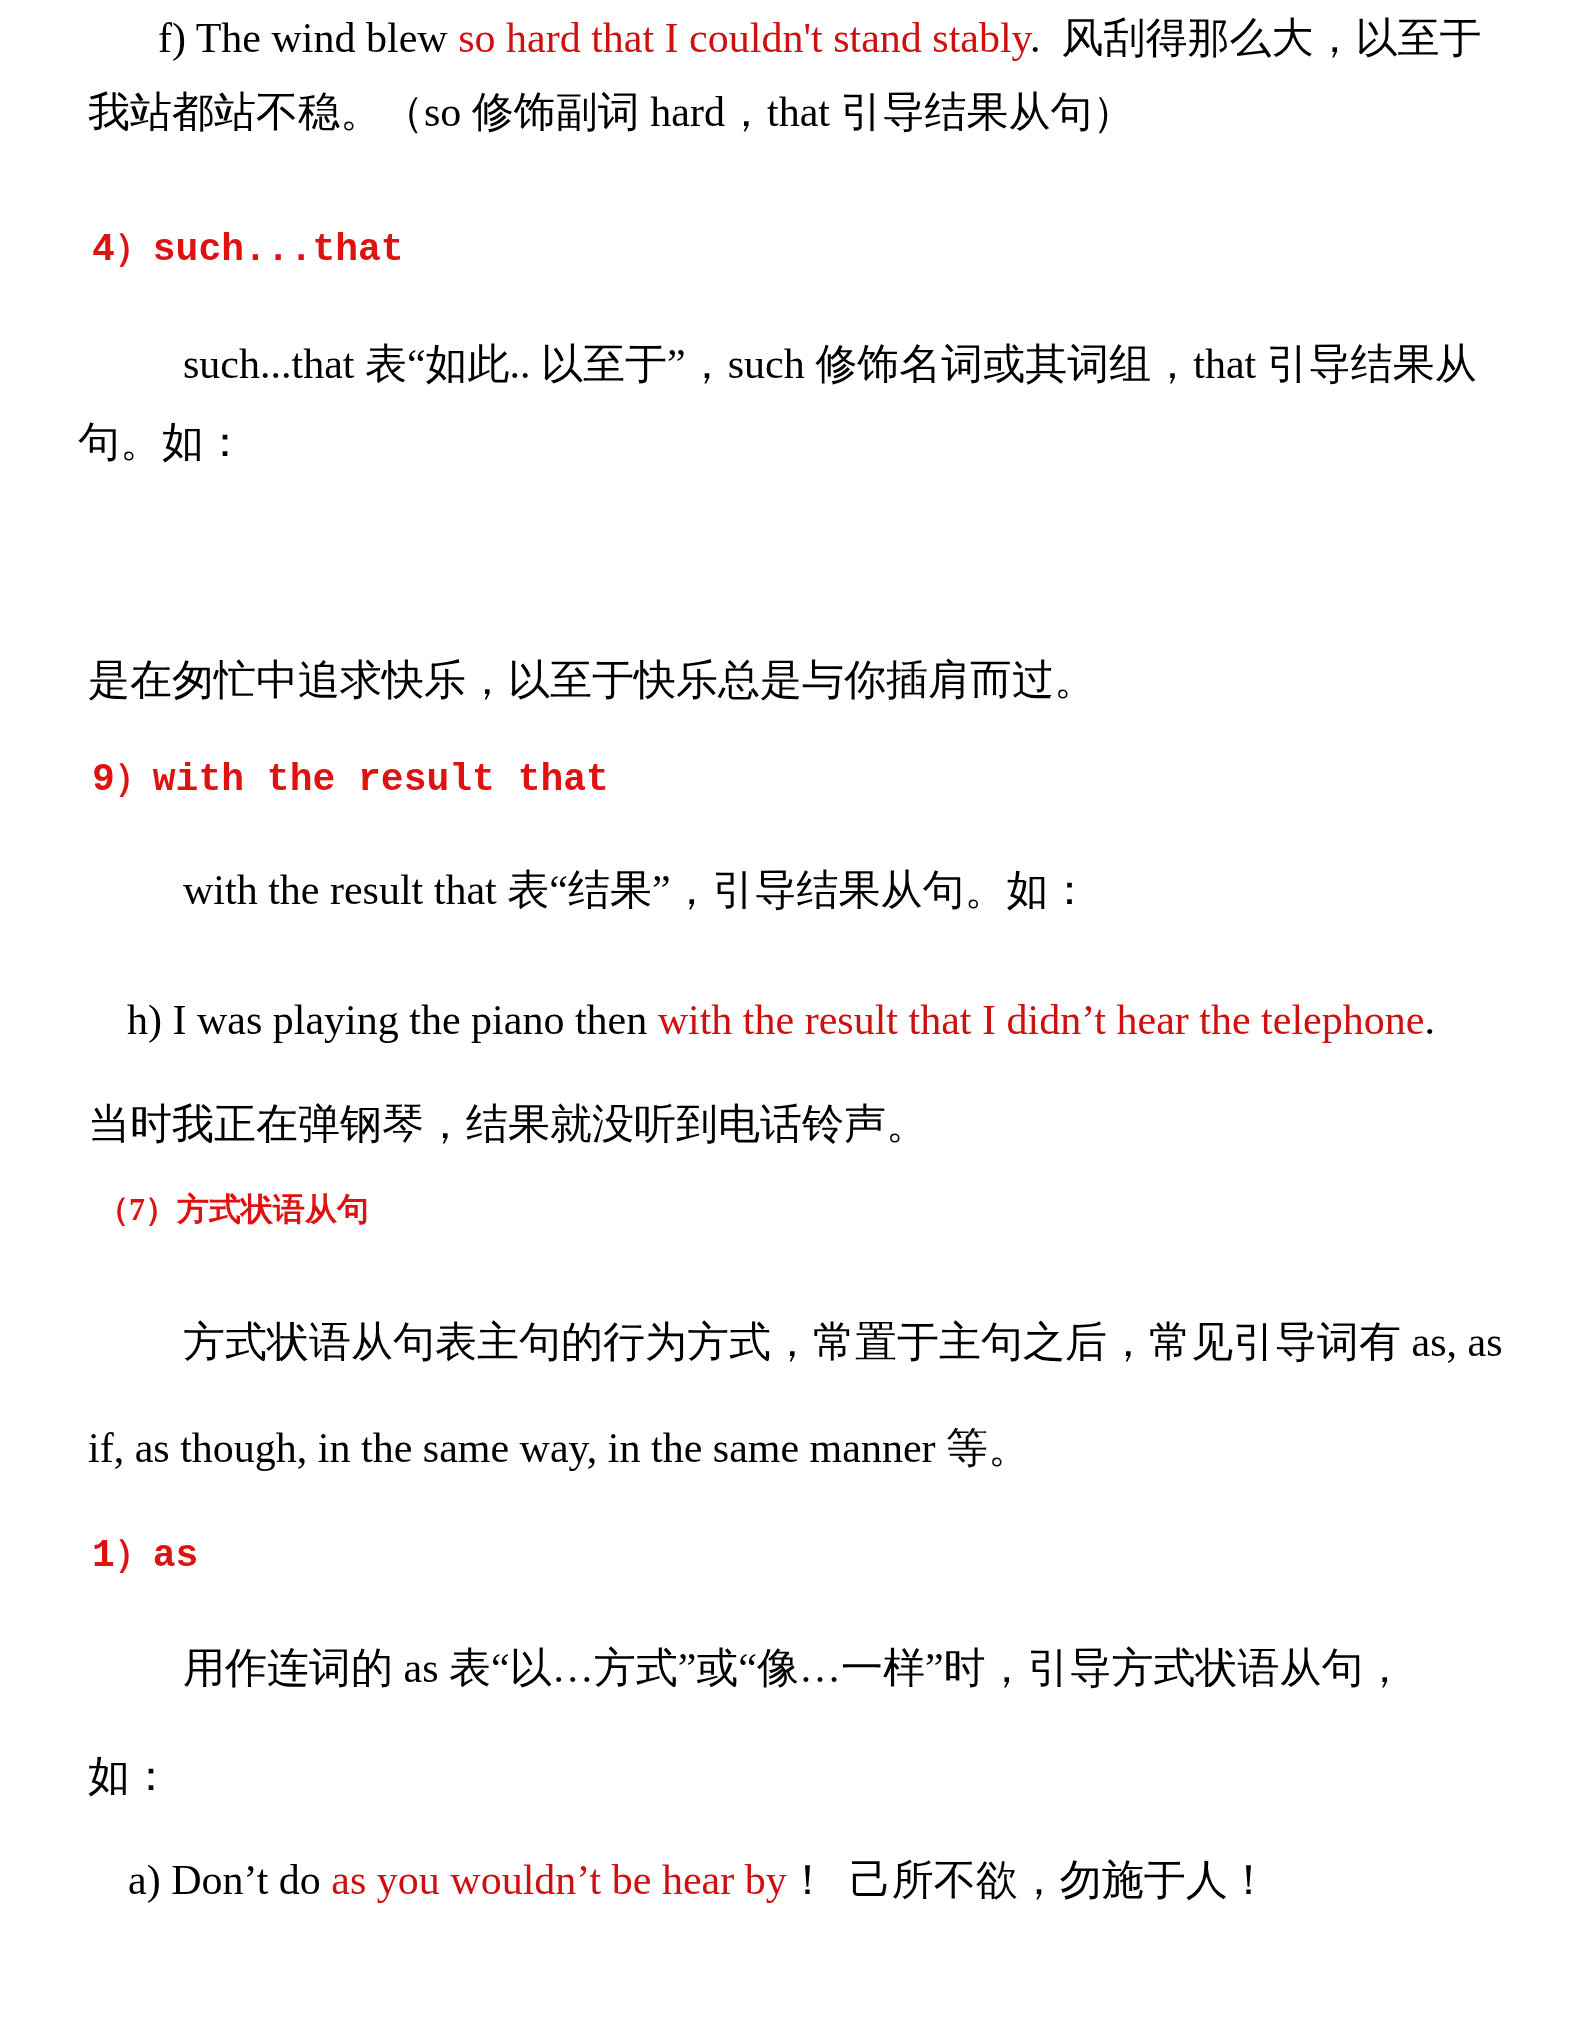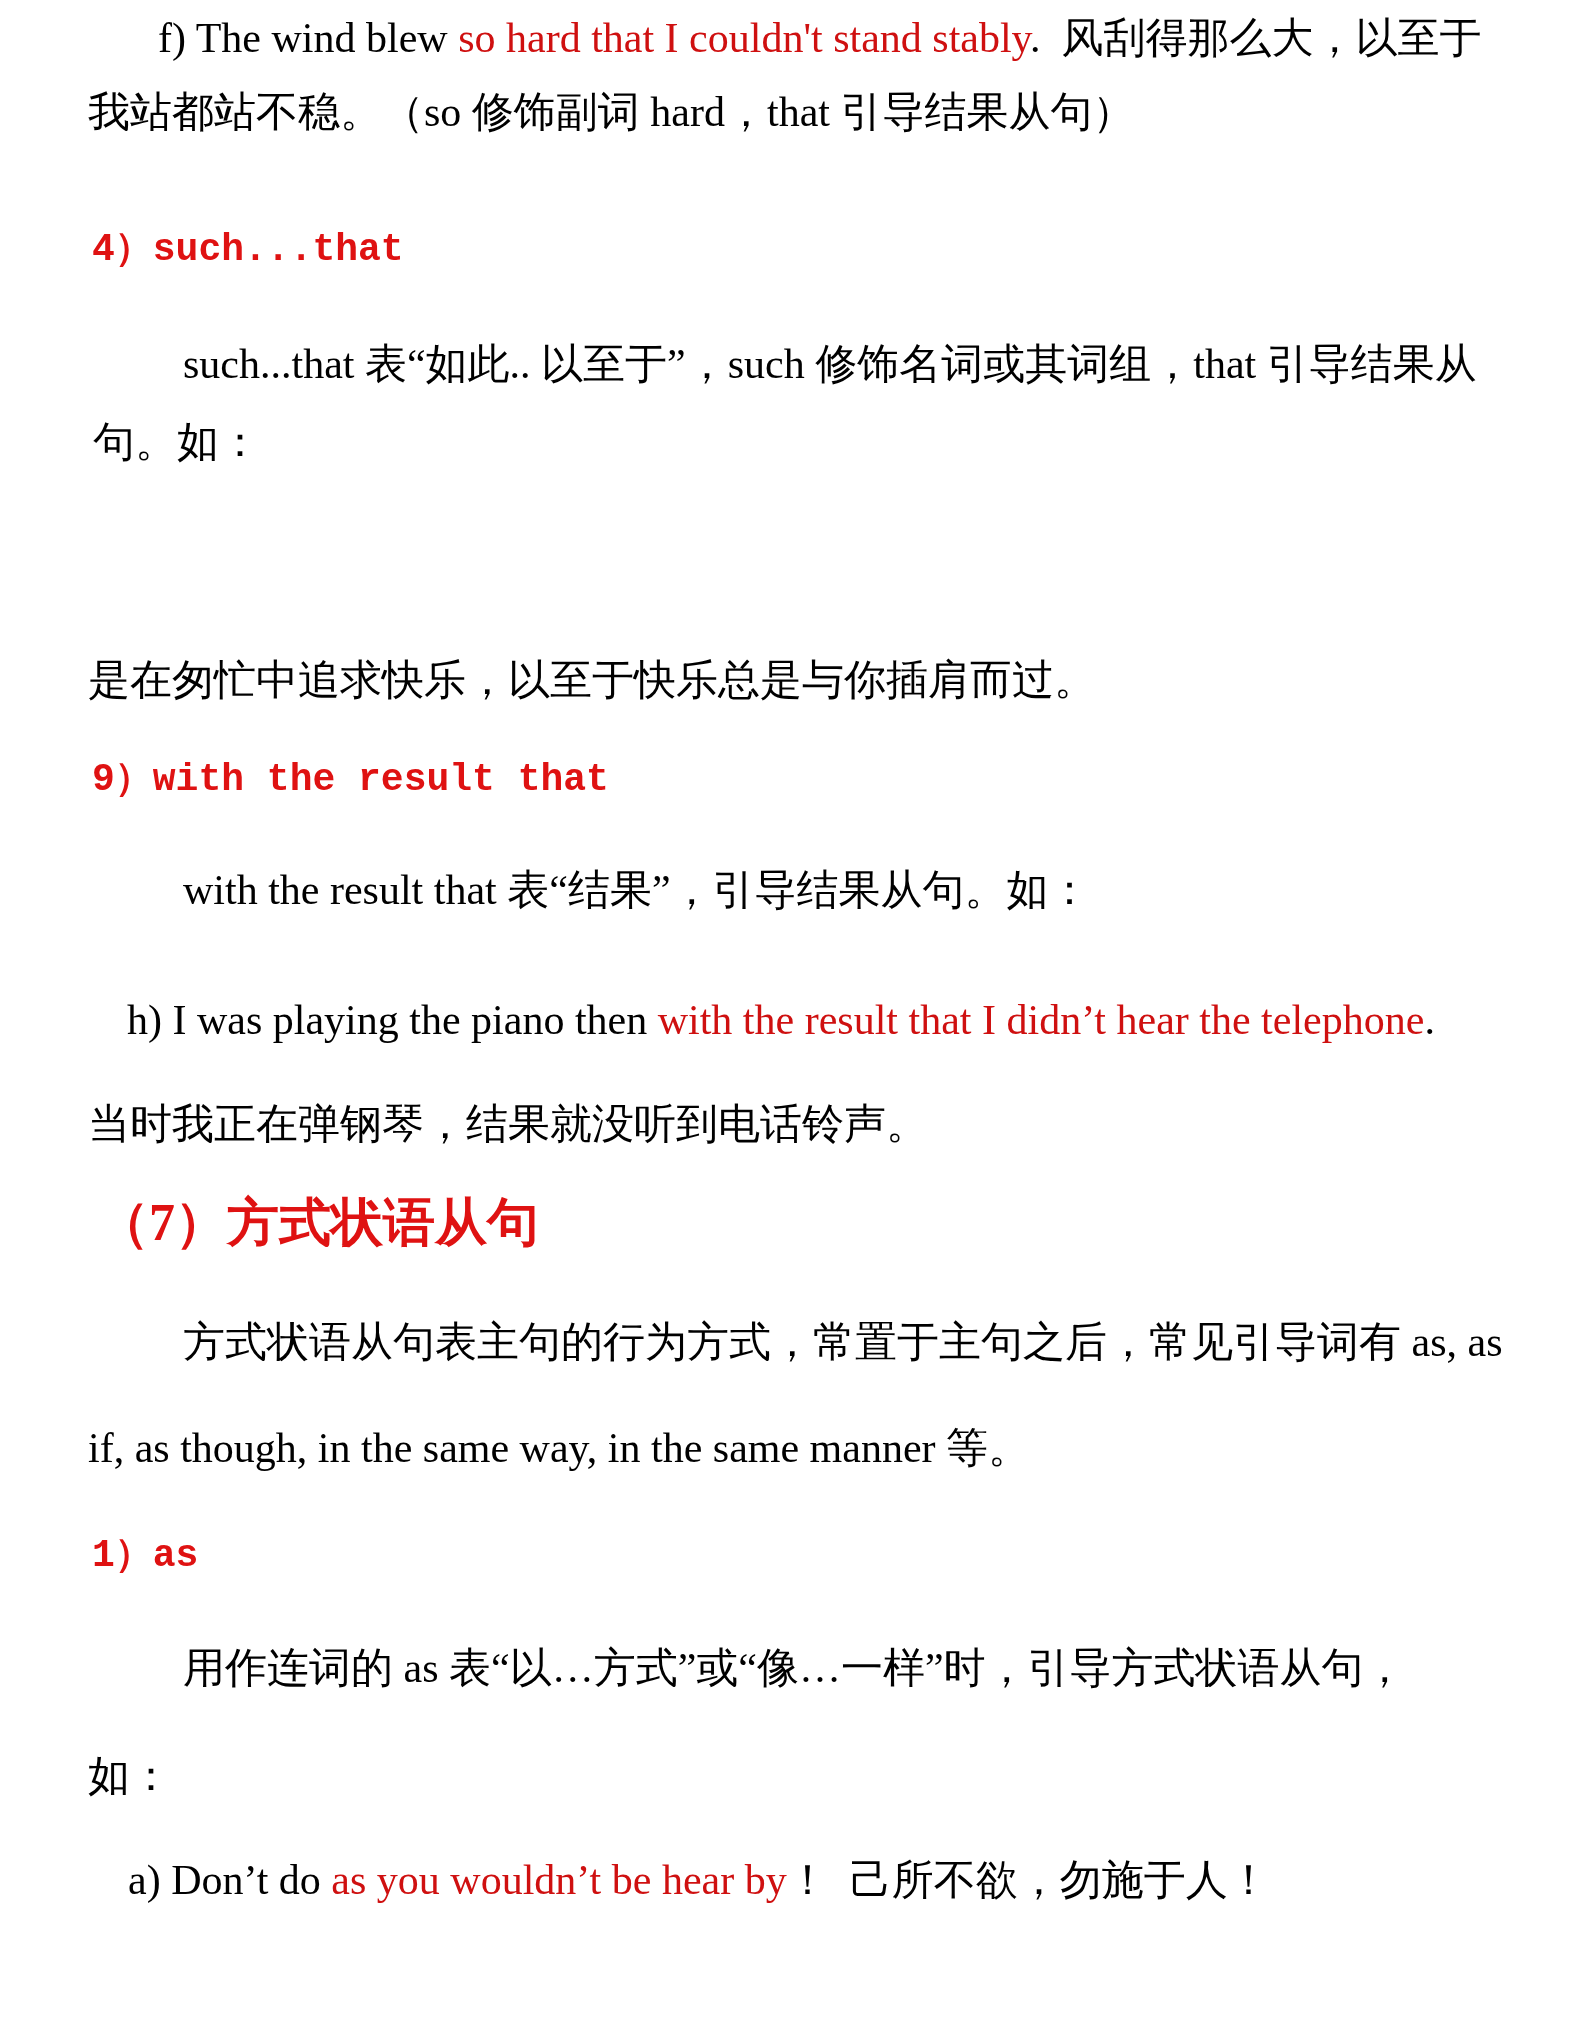--- a/index.html
+++ b/index.html
@@ -32,36 +32,36 @@
     font-family: "Liberation Mono", "DejaVu Sans Mono", monospace;
     font-weight: bold;
     font-size: 38px;
     color: #df1212;
   }
   .heading-cn {
     position: absolute;
     white-space: pre;
     font-family: "Liberation Serif", "DejaVu Serif", serif;
     font-weight: bold;
-    font-size: 52px;
+    font-size: 32px;
     color: #df1212;
   }
 </style>
 </head>
 <body>
 
 <div class="page">
 
   <div class="line" style="left:158px; top:14px;"><span>f) The wind blew </span><span class="red">so hard that I couldn't stand stably</span><span>.  风刮得那么大，以至于</span></div>
   <div class="line" style="left:88px; top:88px;">我站都站不稳。（so 修饰副词 hard，that 引导结果从句）</div>
 
   <div class="heading-mono" style="left:92px; top:222px;">4）such...that</div>
 
   <div class="line" style="left:183px; top:340px;">such...that 表“如此.. 以至于”，such 修饰名词或其词组，that 引导结果从</div>
-  <div class="line" style="left:93px; top:418px;">句。如：</div>
+  <div class="line" style="left:78px; top:418px;">句。如：</div>
 
   <div class="line" style="left:88px; top:656px;">是在匆忙中追求快乐，以至于快乐总是与你插肩而过。</div>
 
   <div class="heading-mono" style="left:92px; top:752px;">9）with the result that</div>
 
   <div class="line" style="left:183px; top:866px;">with the result that 表“结果”，引导结果从句。如：</div>
 
   <div class="line" style="left:127px; top:996px;"><span>h) I was playing the piano then </span><span class="red">with the result that I didn’t hear the telephone</span><span>.</span></div>
   <div class="line" style="left:88px; top:1100px;">当时我正在弹钢琴，结果就没听到电话铃声。</div>
 

